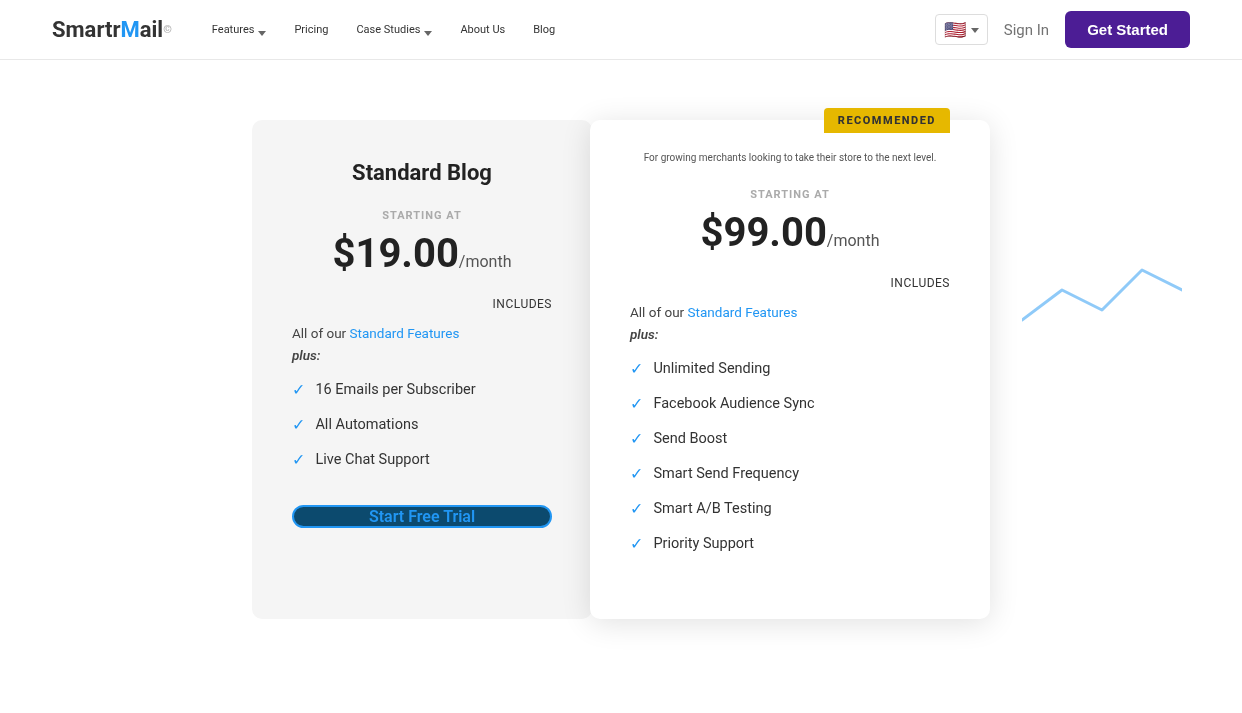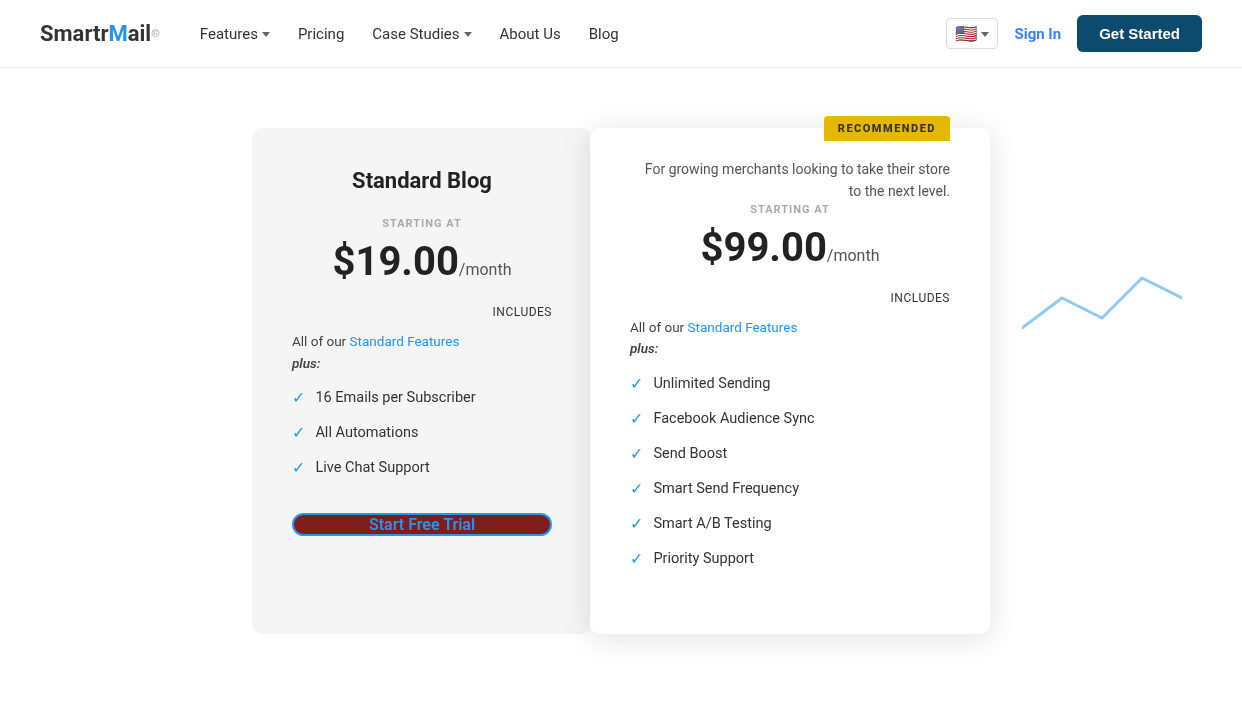--- a/index.html
+++ b/index.html
@@ -9,22 +9,22 @@
       color: #333;
       width: 1242px;
       min-height: 713px;
       overflow: hidden;
     }
 
     
     nav {
       display: flex;
       align-items: center;
-      padding: 0 40px;
-      height: 68px;
+      padding: 0 52px;
+      height: 60px;
       border-bottom: 1px solid #e8e8e8;
       background: #fff;
     }
     .logo {
       font-size: 22px;
       font-weight: 700;
       color: #1a1a1a;
       margin-right: 40px;
       display: flex;
       align-items: center;
@@ -34,26 +34,26 @@
     .logo span.mail { color: #333; }
     .logo-tm { font-size: 11px; color: #aaa; vertical-align: super; }
 
     .nav-links {
       display: flex;
       align-items: center;
       gap: 28px;
       flex: 1;
     }
     .nav-link {
-      font-size: 15px;
+      font-size: 11px;
       color: #333;
       text-decoration: none;
       cursor: pointer;
       display: flex;
-      align-items: center;
+      align-items: flex-end;
       gap: 4px;
     }
     .chevron {
       display: inline-block;
       width: 0;
       height: 0;
       border-left: 4px solid transparent;
       border-right: 4px solid transparent;
       border-top: 5px solid #666;
       margin-top: 1px;
@@ -69,27 +69,26 @@
       align-items: center;
       gap: 4px;
       cursor: pointer;
       border: 1px solid #ddd;
       border-radius: 4px;
       padding: 4px 8px;
     }
     .flag-emoji { font-size: 18px; }
     .sign-in {
       font-size: 15px;
-      color: #3b82f6;
+      color: #737373;
       cursor: pointer;
       text-decoration: none;
-      font-weight: bold;
     }
     .get-started-btn {
-      background: #0c4a6e;
+      background: #4c1d95;
       color: #fff;
       border: none;
       border-radius: 6px;
       padding: 10px 22px;
       font-size: 15px;
       font-weight: 600;
       cursor: pointer;
     }
 
     
@@ -184,21 +183,21 @@
       color: #2196f3;
       font-size: 16px;
       flex-shrink: 0;
     }
     .cta-btn {
       display: block;
       width: 100%;
       text-align: center;
       border: 2px solid #2196f3;
       color: #2196f3;
-      background: #7f1d1d;
+      background: #0c4a6e;
       border-radius: 12px;
       font-size: 16px;
       font-weight: 600;
       cursor: pointer;
       text-decoration: none;
     }
 
     
     .unlimited-card {
       background: #fff;
@@ -231,24 +230,25 @@
     }
     .unlimited-title {
       font-size: 26px;
       font-weight: 800;
       color: #fff;
     }
     .unlimited-body {
       padding: 30px 40px;
     }
     .unlimited-desc {
-      font-size: 14px;
+      font-size: 10px;
       color: #555;
-      text-align: right;
+      text-align: center;
       line-height: 1.6;
+      margin-bottom: 22px;
     }
 
     
     .chart-area {
       position: absolute;
       right: 60px;
       top: 200px;
       opacity: 0.5;
     }
   </style>

